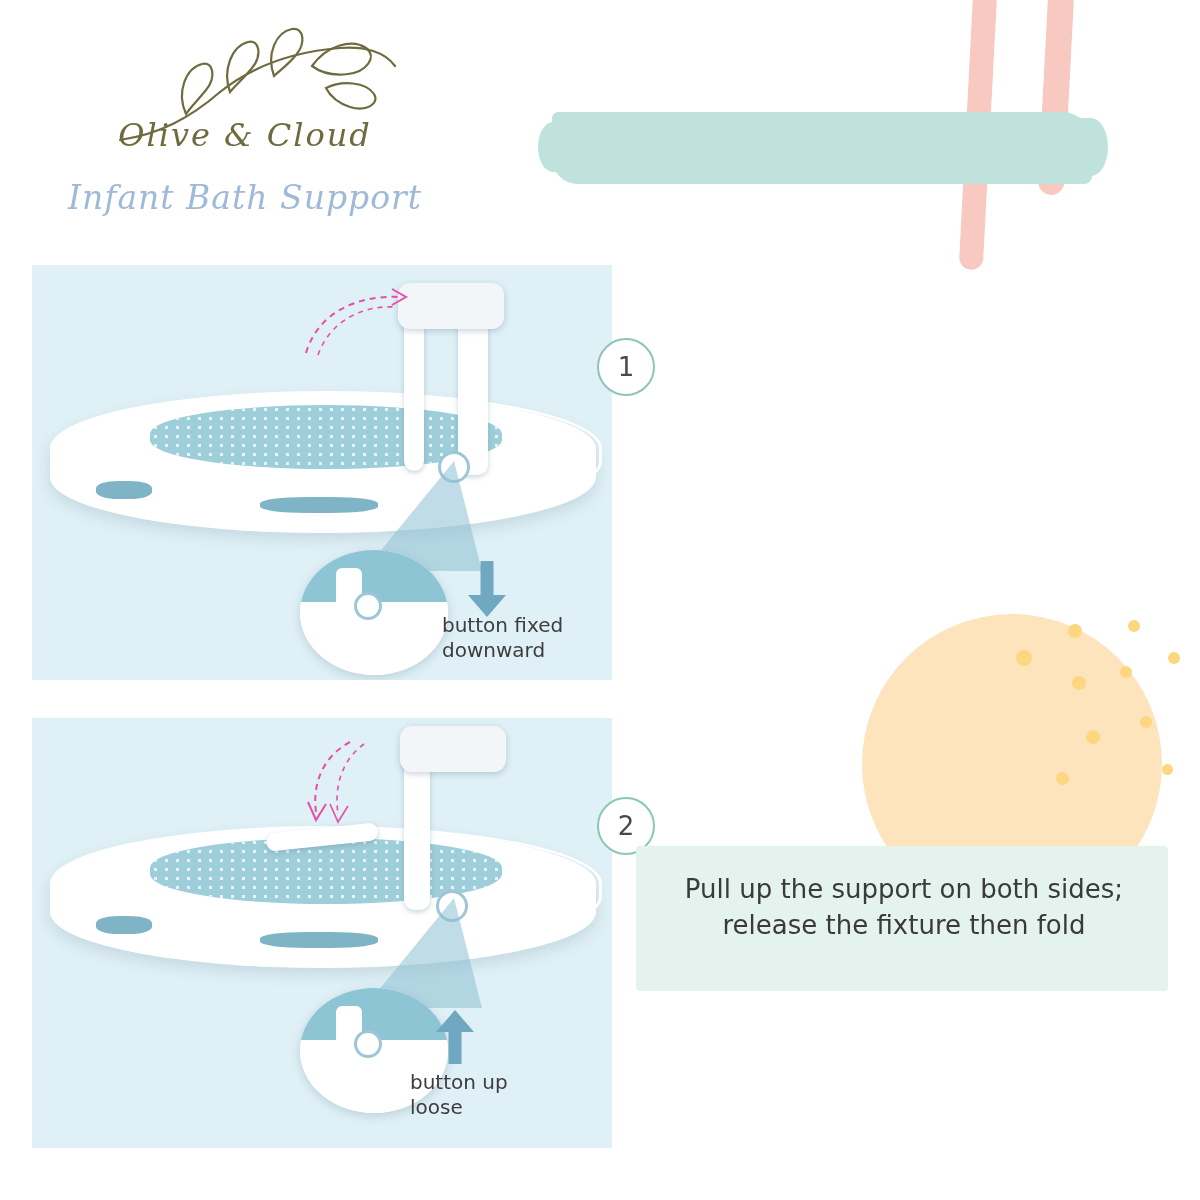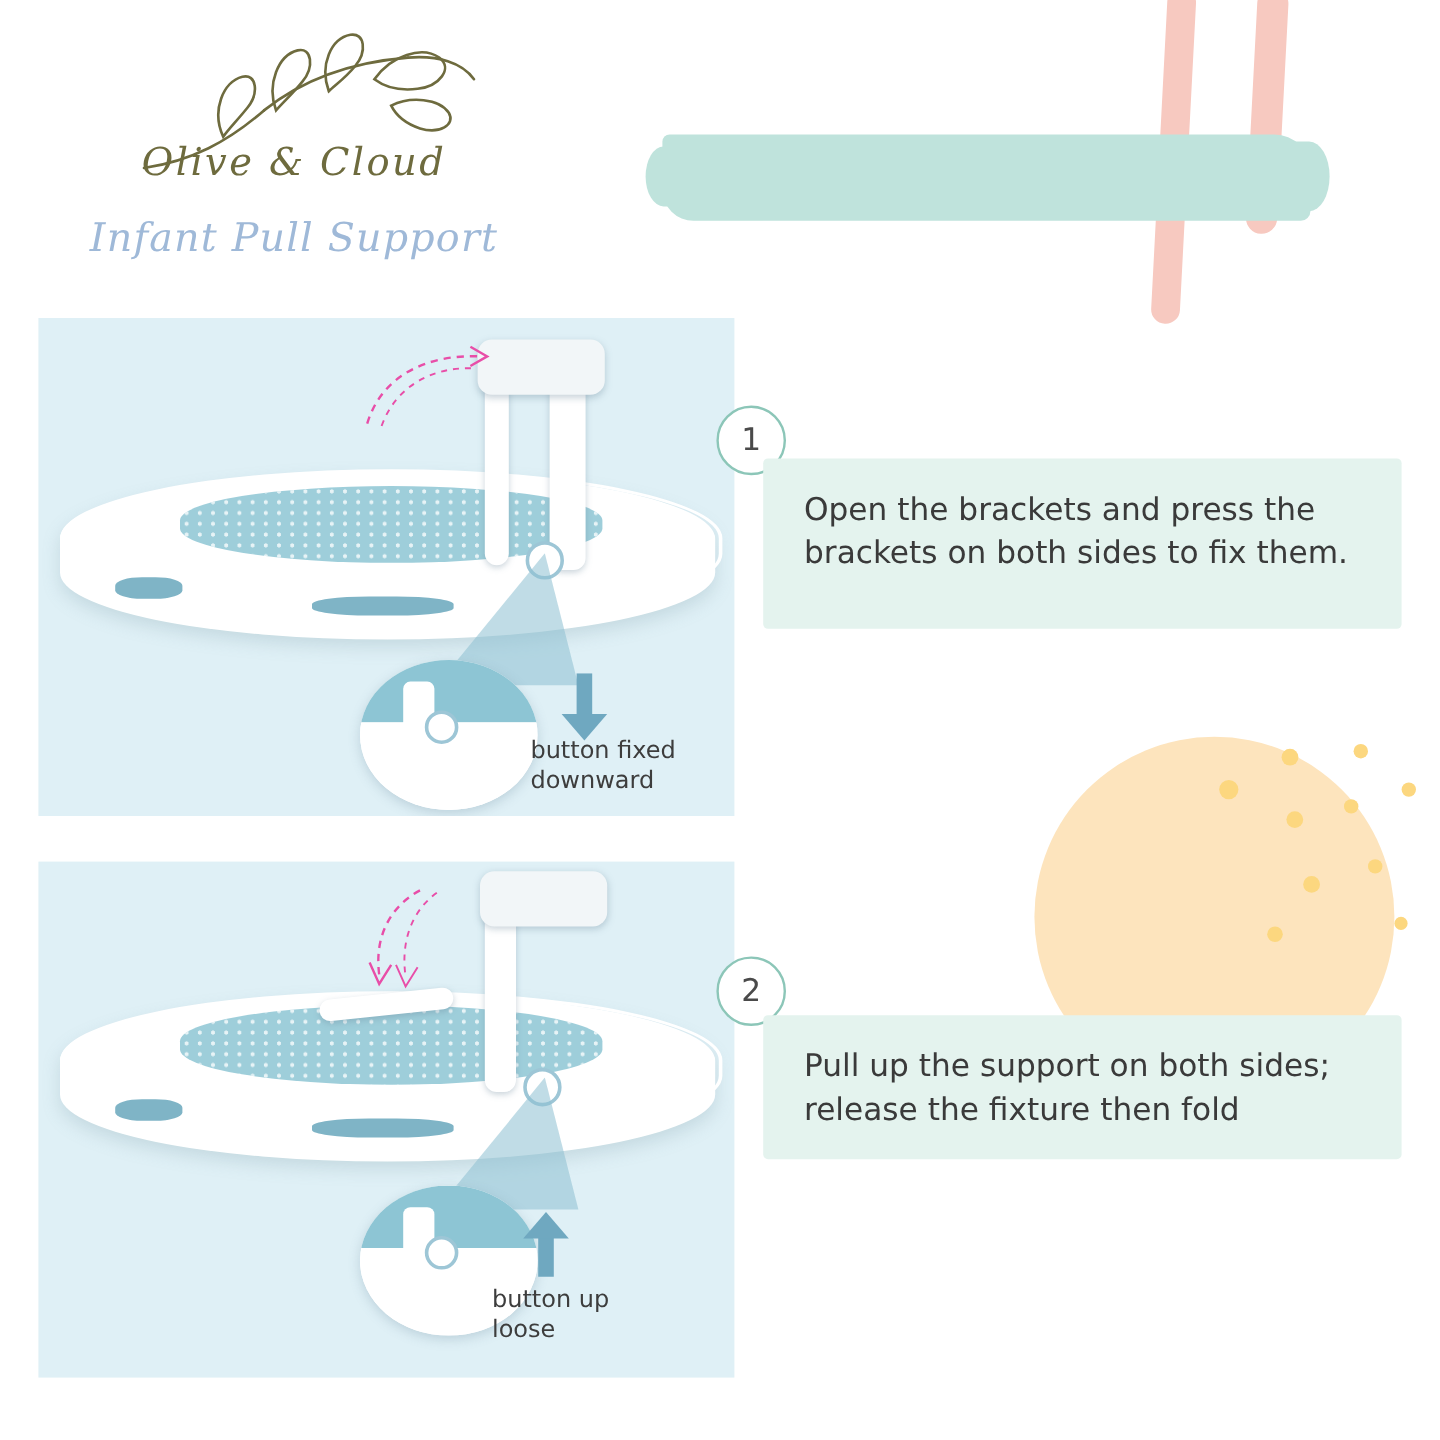--- a/index.html
+++ b/index.html
@@ -133,21 +133,21 @@
   .step-num.n2{left:597px;top:797px;}
 
   
   .step-box{
     position:absolute;background:#e4f3ee;border-radius:4px;
     color:#3a3a3a;font-size:26px;line-height:1.38;
     padding:26px 30px 26px 34px;
     box-sizing:border-box;
   }
   .step-box.b1{left:636px;top:382px;width:532px;height:142px;}
-  .step-box.b2{left:636px;top:846px;width:532px;height:120px;}
+  .step-box.b2{left:636px;top:846px;width:532px;height:145px;text-align:center;}
 </style>
 </head>
 <body>
 
 <div class="canvas">
 
   <div class="pink-stroke a"></div>
   <div class="pink-stroke b"></div>
 
   <div class="logo-wrap">
@@ -158,21 +158,21 @@
         <path d="M250 26 C 275 24, 295 30, 305 44"></path>
         <path d="M96 92 C 86 70, 96 46, 112 42 C 124 39, 126 56, 116 68 C 108 78, 100 86, 96 92Z"></path>
         <path d="M140 70 C 132 48, 142 24, 158 20 C 170 17, 172 34, 162 46 C 154 56, 145 64, 140 70Z"></path>
         <path d="M184 54 C 176 32, 186 10, 202 7 C 214 5, 216 21, 206 33 C 198 43, 189 49, 184 54Z"></path>
         <path d="M222 44 C 236 24, 262 16, 276 26 C 288 35, 276 50, 258 52 C 242 54, 230 50, 222 44Z"></path>
         <path d="M236 66 C 252 58, 276 60, 284 72 C 290 82, 276 90, 260 85 C 248 81, 240 74, 236 66Z"></path>
       </g>
     </svg>
   </div>
   <div class="brand-name">Olive &amp; Cloud</div>
-  <div class="product-title">Infant Pull Support</div>
+  <div class="product-title">Infant Bath Support</div>
 
   <div class="banner-brush"></div>
 
   <div class="sun"></div>
   <div class="dot" style="left:1016px;top:650px;width:16px;height:16px;"></div>
   <div class="dot" style="left:1068px;top:624px;width:14px;height:14px;"></div>
   <div class="dot" style="left:1128px;top:620px;width:12px;height:12px;"></div>
   <div class="dot" style="left:1072px;top:676px;width:14px;height:14px;"></div>
   <div class="dot" style="left:1120px;top:666px;width:12px;height:12px;"></div>
   <div class="dot" style="left:1168px;top:652px;width:12px;height:12px;"></div>
@@ -254,18 +254,17 @@
       <path d="M23 0 L23 38" stroke="#6fa8c0" stroke-width="13" stroke-linecap="butt"></path>
       <path d="M4 34 L23 56 L42 34 Z" fill="#6fa8c0"></path>
     </svg>
     <div class="mag-label" style="left:410px;top:348px;">
       <div>button fixed</div>
       <div>downward</div>
     </div>
   </div>
 
   <div class="step-num n1">1</div>
-  <div class="step-box b1">Open the brackets and press the brackets on both sides to fix them.</div>
 
   <div class="step-num n2">2</div>
   <div class="step-box b2">Pull up the support on both sides; release the fixture then fold</div>
 
 </div>
 
 </body></html>

